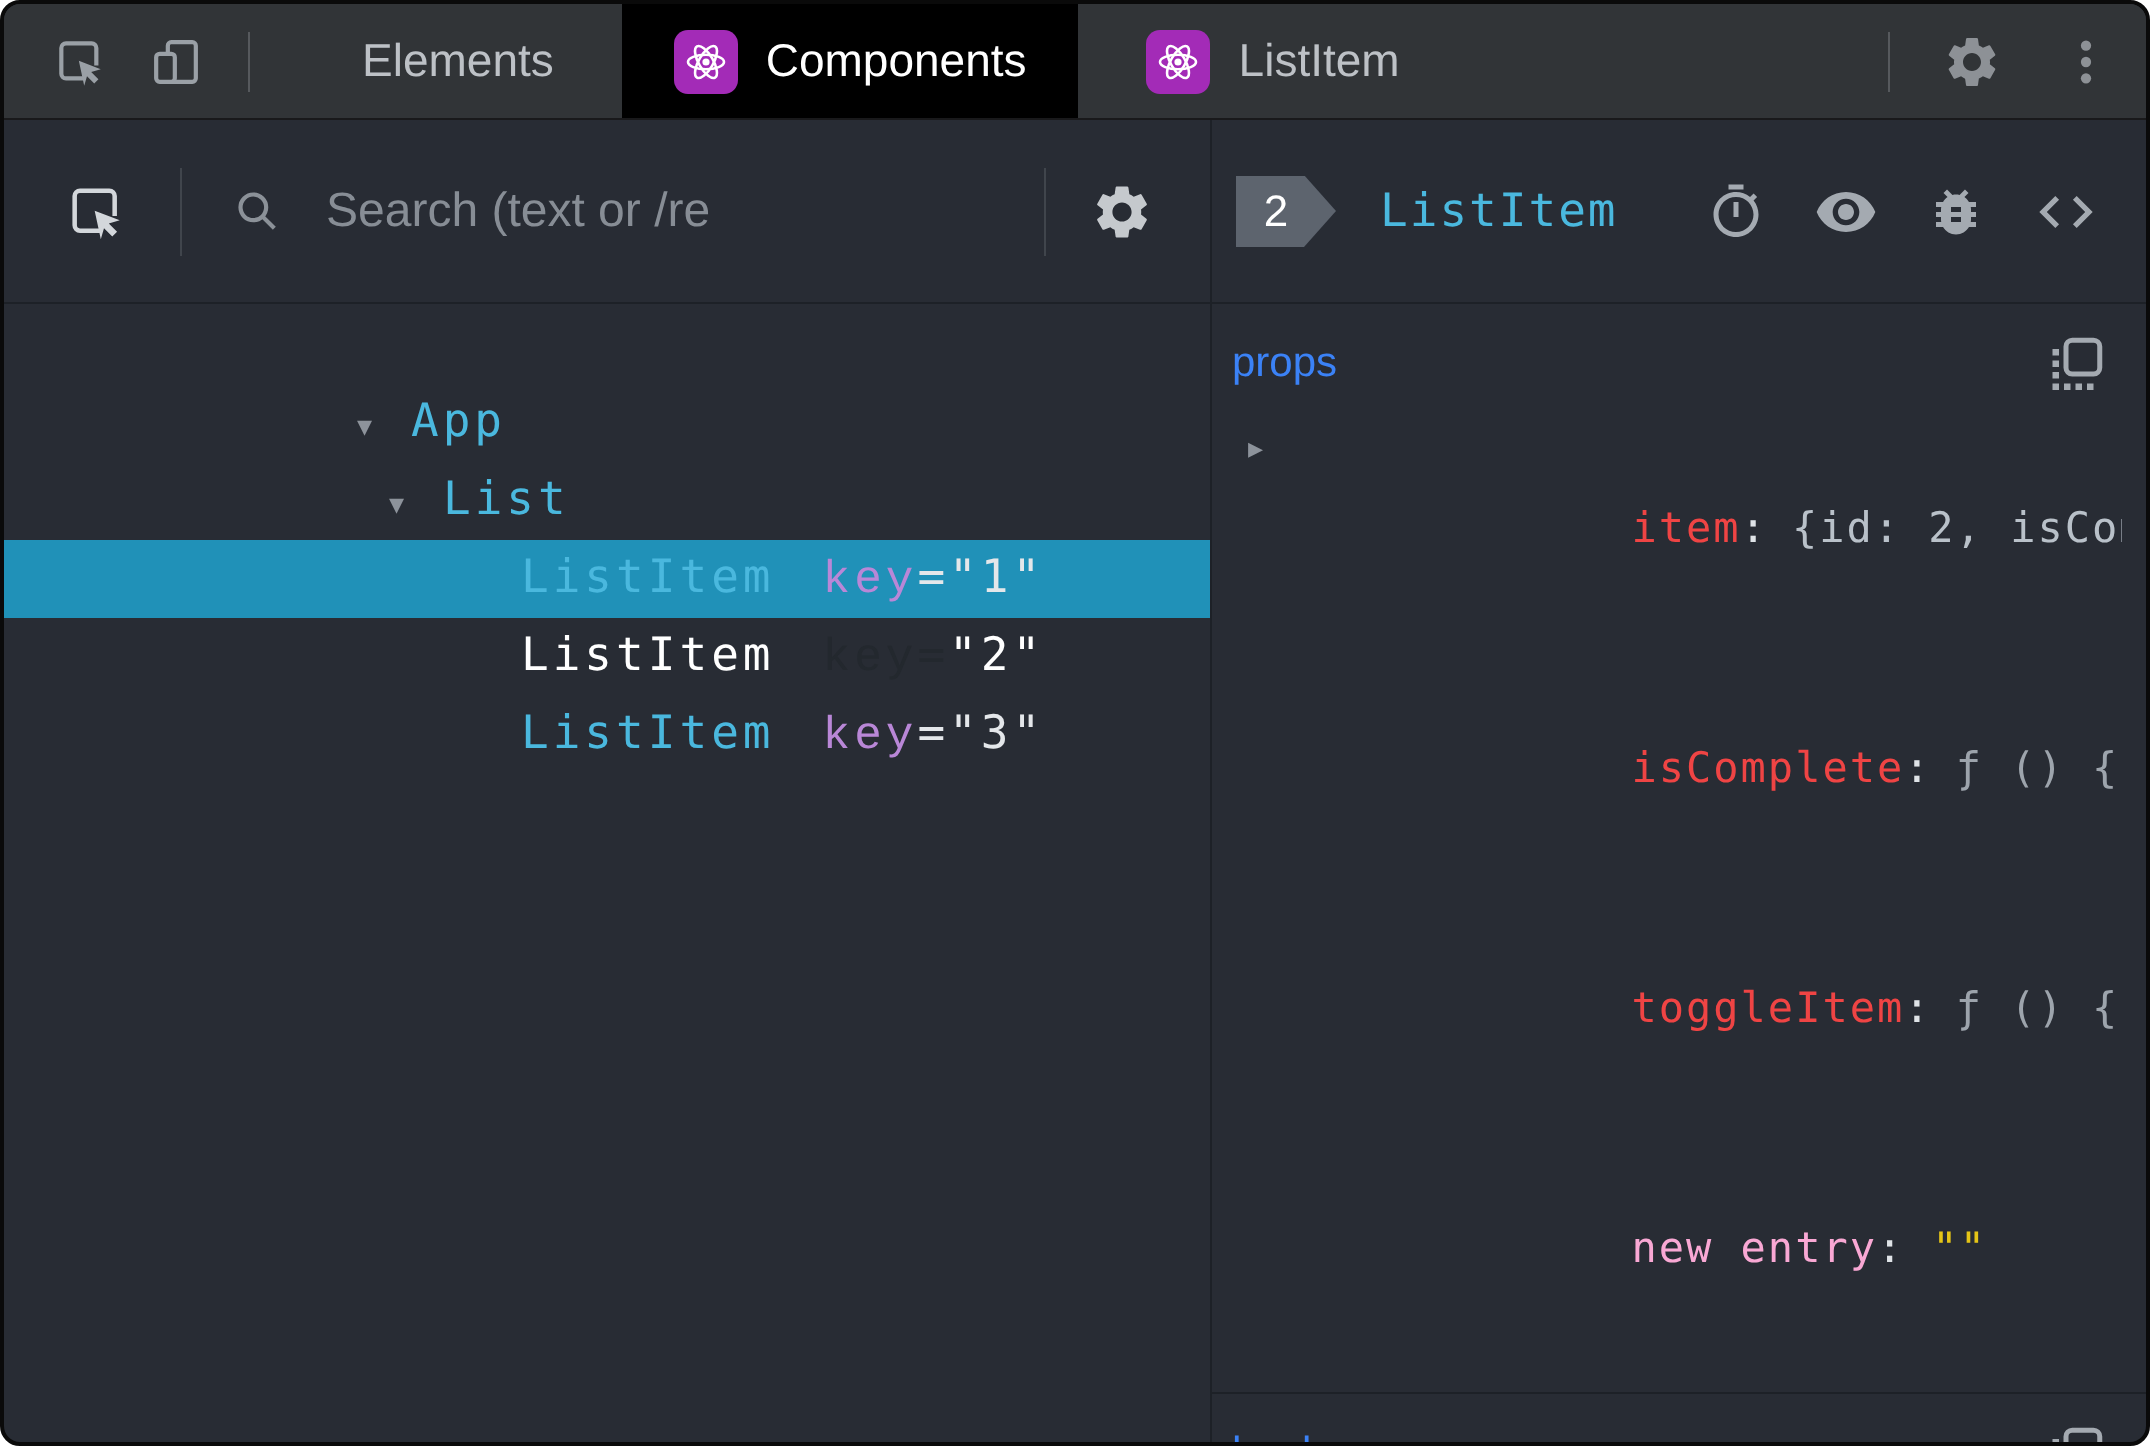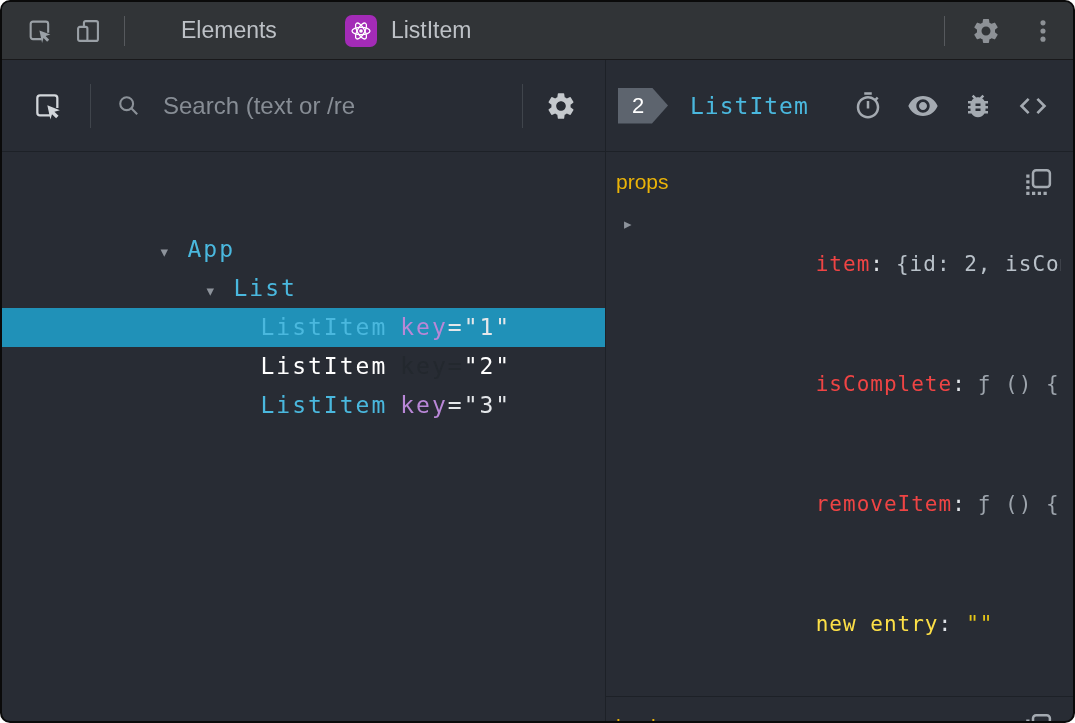--- a/index.html
+++ b/index.html
@@ -21,69 +21,69 @@
     font-size:23px;cursor:default;gap:14px;text-align:right;}
   .tab.active{background:#000;color:#fff;padding:0 26px;}
   .react-badge{width:32px;height:32px;border-radius:7px;background:#a32bb7;
     display:flex;align-items:center;justify-content:center;flex:none;}
   .react-badge svg{display:block;}
   .tb-right{margin-left:auto;display:flex;align-items:center;padding-right:16px;}
   .tb-gear{color:#8d9196;margin:0 4px;}
   .tb-dots{color:#8d9196;margin-left:24px;}
   
   .content{flex:1;display:flex;min-height:0;}
-  .left{width:604px;flex:none;border-right:1px solid #1d2127;display:flex;flex-direction:column;gap:38px;}
+  .left{width:604px;flex:none;border-right:1px solid #1d2127;display:flex;flex-direction:column;}
   .left-toolbar{height:92px;flex:none;border-bottom:1px solid #1d2127;display:flex;align-items:center;}
   .lt-inspect{color:#d3d7db;margin-left:30px;display:flex;}
   .lt-sep{width:1px;height:44px;background:#40454c;flex:none;}
   .lt-sep.a{margin-left:26px;}
   .lt-sep.b{margin-right:22px;}
   .lt-search-icon{color:#8b9198;margin-left:24px;display:flex;}
   .search-input{flex:1;min-width:0;background:transparent;border:none;outline:none;
     color:#d7dbdf;font-size:24px;margin-left:18px;font-family:"Liberation Sans",sans-serif;}
   .search-input::placeholder{color:#878d95;}
   .lt-gear{color:#c5c9cd;margin-right:28px;display:flex;}
   
   .tree{flex:1;font-family:"DejaVu Sans Mono",monospace;font-size:23px;letter-spacing:2px;
     color:#e4e7ea;padding-top:1px;overflow:hidden;}
   .tree-row{height:39px;line-height:39px;white-space:pre;cursor:default;}
-  .tree-row.d0{}
-  .tree-row.d1{padding-left:46px;}
+  .tree-row.d0{padding-left:18px;}
+  .tree-row.d1{padding-left:34px;}
   .tree-row.d2{padding-left:100px;}
   .expander{display:inline-block;width:27px;color:#8d939b;font-size:15px;
     font-family:"DejaVu Sans",sans-serif;letter-spacing:0;vertical-align:baseline;}
   .comp{color:#4ab8de;}
-  .attr{color:#b987d7;margin-left:13px;}
+  .attr{color:#b987d7;margin-left:24px;font-family:Liberation Mono, monospace;}
   .eq{color:#e4e7ea;}
   .aval{color:#e4e7ea;}
   .tree-row.selected{background:#2091b8;}
   .tree-row.selected .comp{color:#fff;}
   .tree-row.selected .attr{color:#23282e;}
   .tree-row.selected .eq{color:#23282e;}
   .tree-row.selected .aval{color:#fff;}
   
   .right{flex:1;display:flex;flex-direction:column;min-width:0;}
   .r-header{height:92px;flex:none;border-bottom:1px solid #1d2127;display:flex;
     align-items:center;padding:0 24px 0 12px;}
   .owner-badge{background:#5d646e;color:#fff;font-size:22px;width:50px;height:36px;
     line-height:36px;text-align:center;flex:none;
     clip-path:polygon(0 0,68% 0,100% 50%,68% 100%,0 100%);padding-right:10px;}
   .r-title{color:#4ab8de;font-family:"DejaVu Sans Mono",monospace;font-size:23px;
     letter-spacing:1px;margin-left:22px;}
   .r-icons{margin-left:auto;display:flex;gap:24px;color:#a4aab1;align-items:center;}
   .r-icons .icon{display:flex;}
   .section{border-bottom:1px solid #1d2127;padding:12px 12px 12px 10px;}
   .section-head{display:flex;align-items:center;justify-content:space-between;height:36px;}
-  .section-label{font-size:21px;color:#eab308;text-align:center;}
+  .section-label{font-size:21px;color:#3b82f6;text-align:center;}
   .copy-icon{color:#a4aab1;display:flex;margin-right:8px;}
   .kv{font-family:"DejaVu Sans Mono",monospace;font-size:21px;letter-spacing:1px;margin-top:4px;}
   .kv-row{line-height:40px;padding-left:36px;position:relative;white-space:pre;overflow:hidden;}
   .kv-row .expander{position:absolute;left:8px;top:0;width:20px;}
   .k{color:#ef4444;}
-  .k-dim{color:#fde047;}
+  .k-dim{color:#f9a8d4;}
   .colon{color:#dfe3e7;}
   .v{color:#9da4ac;margin-left:12px;}
   .v-obj{color:#b9c1c9;margin-left:12px;}
   .v-str{color:#e5c517;margin-left:14px;}
 </style>
 </head>
 <body>
 
 <div class="window">
 
@@ -97,20 +97,33 @@
     <span class="tb-icon tb-device">
       <svg width="28" height="28" viewBox="0 0 24 24">
         <rect x="8.5" y="3.5" width="12" height="17" rx="1.5" fill="none" stroke="currentColor" stroke-width="1.8"></rect>
         <rect x="3.5" y="8.5" width="8" height="12" rx="1.5" fill="#313437" stroke="currentColor" stroke-width="1.8"></rect>
       </svg>
     </span>
     <span class="tb-sep"></span>
 
     <div class="tab">
       <span>Elements</span>
+    </div>
+    <div class="tab active">
+      <span class="react-badge">
+        <svg width="24" height="24" viewBox="0 0 24 24">
+          <g fill="none" stroke="#fff" stroke-width="1.3">
+            <ellipse cx="12" cy="12" rx="9" ry="3.6"></ellipse>
+            <ellipse cx="12" cy="12" rx="9" ry="3.6" transform="rotate(60 12 12)"></ellipse>
+            <ellipse cx="12" cy="12" rx="9" ry="3.6" transform="rotate(120 12 12)"></ellipse>
+          </g>
+          <circle cx="12" cy="12" r="1.8" fill="#fff"></circle>
+        </svg>
+      </span>
+      <span>Components</span>
     </div>
     <div class="tab">
       <span class="react-badge">
         <svg width="24" height="24" viewBox="0 0 24 24">
           <g fill="none" stroke="#fff" stroke-width="1.3">
             <ellipse cx="12" cy="12" rx="9" ry="3.6"></ellipse>
             <ellipse cx="12" cy="12" rx="9" ry="3.6" transform="rotate(60 12 12)"></ellipse>
             <ellipse cx="12" cy="12" rx="9" ry="3.6" transform="rotate(120 12 12)"></ellipse>
           </g>
           <circle cx="12" cy="12" r="1.8" fill="#fff"></circle>
@@ -228,21 +241,21 @@
           </span>
         </div>
         <div class="kv">
           <div class="kv-row">
             <span class="expander">▸</span><span class="k">item</span><span class="colon">:</span><span class="v-obj">{id: 2, isComplete: t…</span>
           </div>
           <div class="kv-row">
             <span class="k">isComplete</span><span class="colon">:</span><span class="v">ƒ () {}</span>
           </div>
           <div class="kv-row">
-            <span class="k">removeItem</span><span class="colon">:</span><span class="v">ƒ () {}</span>
+            <span class="k">toggleItem</span><span class="colon">:</span><span class="v">ƒ () {}</span>
           </div>
           <div class="kv-row">
             <span class="k-dim">new entry</span><span class="colon">:</span><span class="v-str">""</span>
           </div>
         </div>
       </div>
 
       <div class="section">
         <div class="section-head">
           <span class="section-label">hooks</span>

